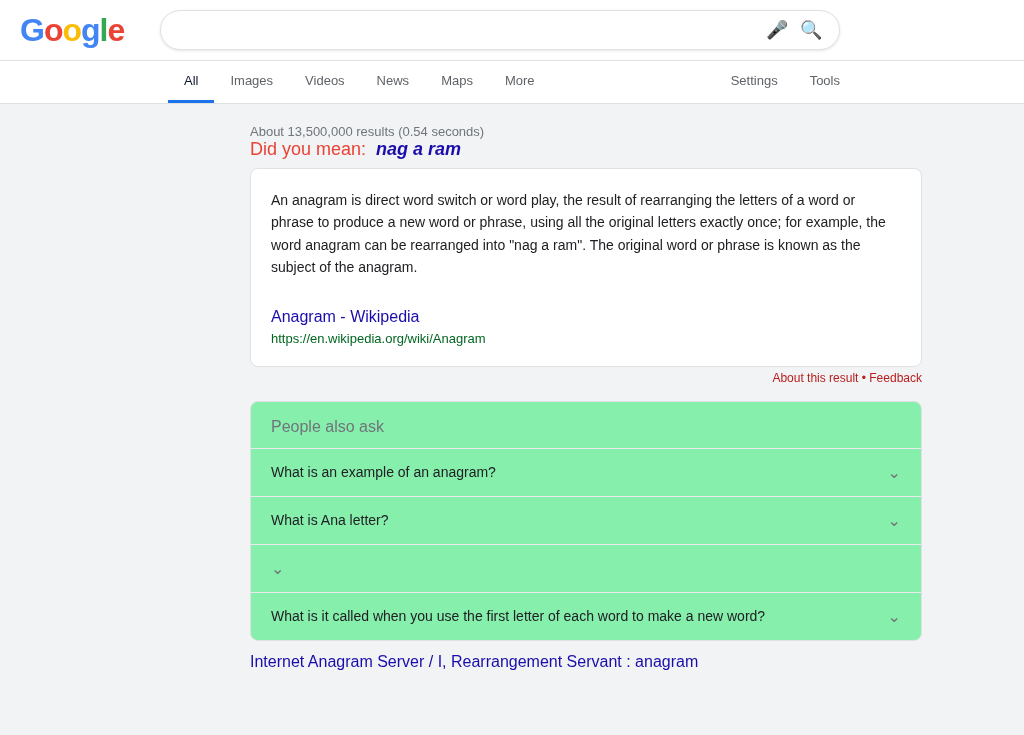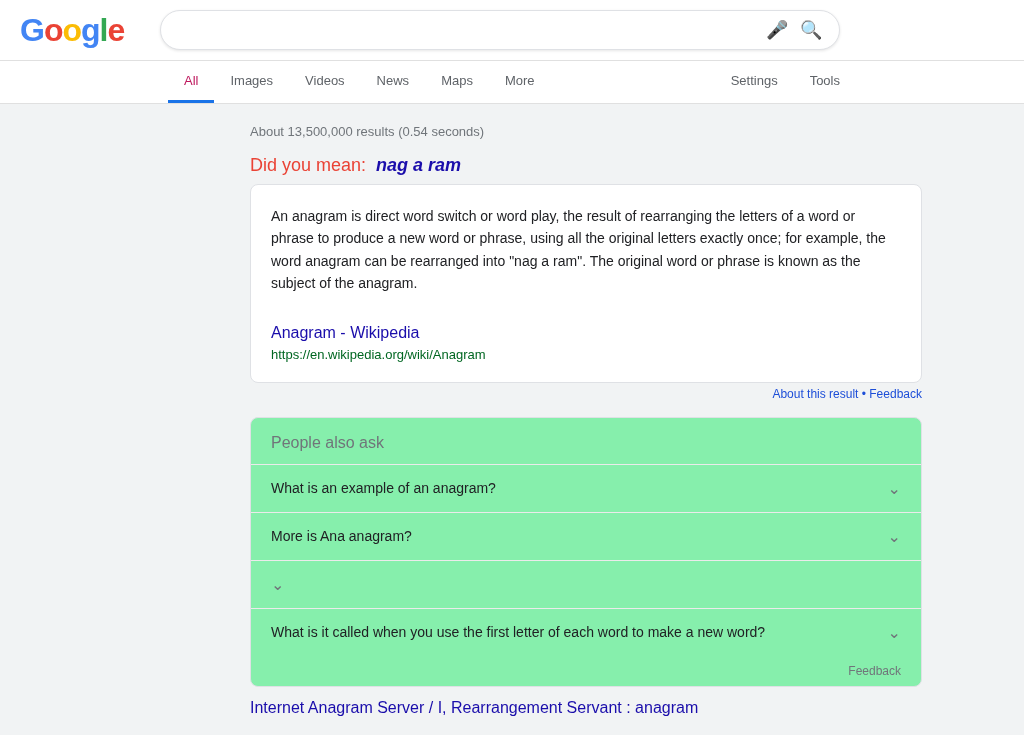--- a/index.html
+++ b/index.html
@@ -83,37 +83,37 @@
       padding: 12px 16px;
       font-size: 13px;
       color: #5f6368;
       cursor: pointer;
       border-bottom: 3px solid transparent;
       text-decoration: none;
       display: inline-block;
       white-space: nowrap;
     }
     .nav-tab.active {
-      color: #be185d;
+      color: #0f172a;
       border-bottom: 3px solid #1a73e8;
       font-weight: 500;
     }
     .nav-spacer { flex: 1; }
     .nav-right { display: flex; gap: 0; }
 
     
     .main {
       max-width: 860px;
       margin: 0 auto;
       padding: 10px 20px 20px 168px;
     }
     .results-count {
       font-size: 13px;
       color: #70757a;
-      margin-bottom: 16px;
+      margin-bottom: 0;
       padding-top: 10px;
     }
 
     
     .did-you-mean {
       font-size: 18px;
       color: #202124;
       margin-bottom: 8px;
     }
     .did-you-mean span.label { color: #ea4335; }
@@ -150,21 +150,21 @@
     .wiki-url {
       color: #006621;
       font-size: 13px;
     }
     .card-meta {
       text-align: right;
       font-size: 12px;
       color: #70757a;
       margin-bottom: 16px;
     }
-    .card-meta a { color: #1d4ed8; text-decoration: none; }
+    .card-meta a { color: #b91c1c; text-decoration: none; }
 
     
     .paa-card {
       background: #86efac;
       border: 1px solid #dfe1e5;
       border-radius: 8px;
       margin-bottom: 4px;
       overflow: hidden;
     }
     .paa-title {
@@ -256,29 +256,28 @@
   </div>
 
   <div class="paa-card">
     <div class="paa-title">People also ask</div>
 
     <div class="paa-item">
       <span class="paa-question">What is an example of an anagram?</span>
       <span class="chevron-icon">⌄</span>
     </div>
     <div class="paa-item">
-      <span class="paa-question">More is Ana anagram?</span>
+      <span class="paa-question">What is Ana letter?</span>
       <span class="chevron-icon">⌄</span>
     </div>
     <div class="paa-item">
       <span class="chevron-icon">⌄</span>
     </div>
     <div class="paa-item">
       <span class="paa-question">What is it called when you use the first letter of each word to make a new word?</span>
       <span class="chevron-icon">⌄</span>
     </div>
 
-    <div class="paa-feedback">Feedback</div>
   </div>
 
   <a href="#" class="result-teaser">Internet Anagram Server / I, Rearrangement Servant : anagram</a>
 
 </div>
 
 </body></html>

